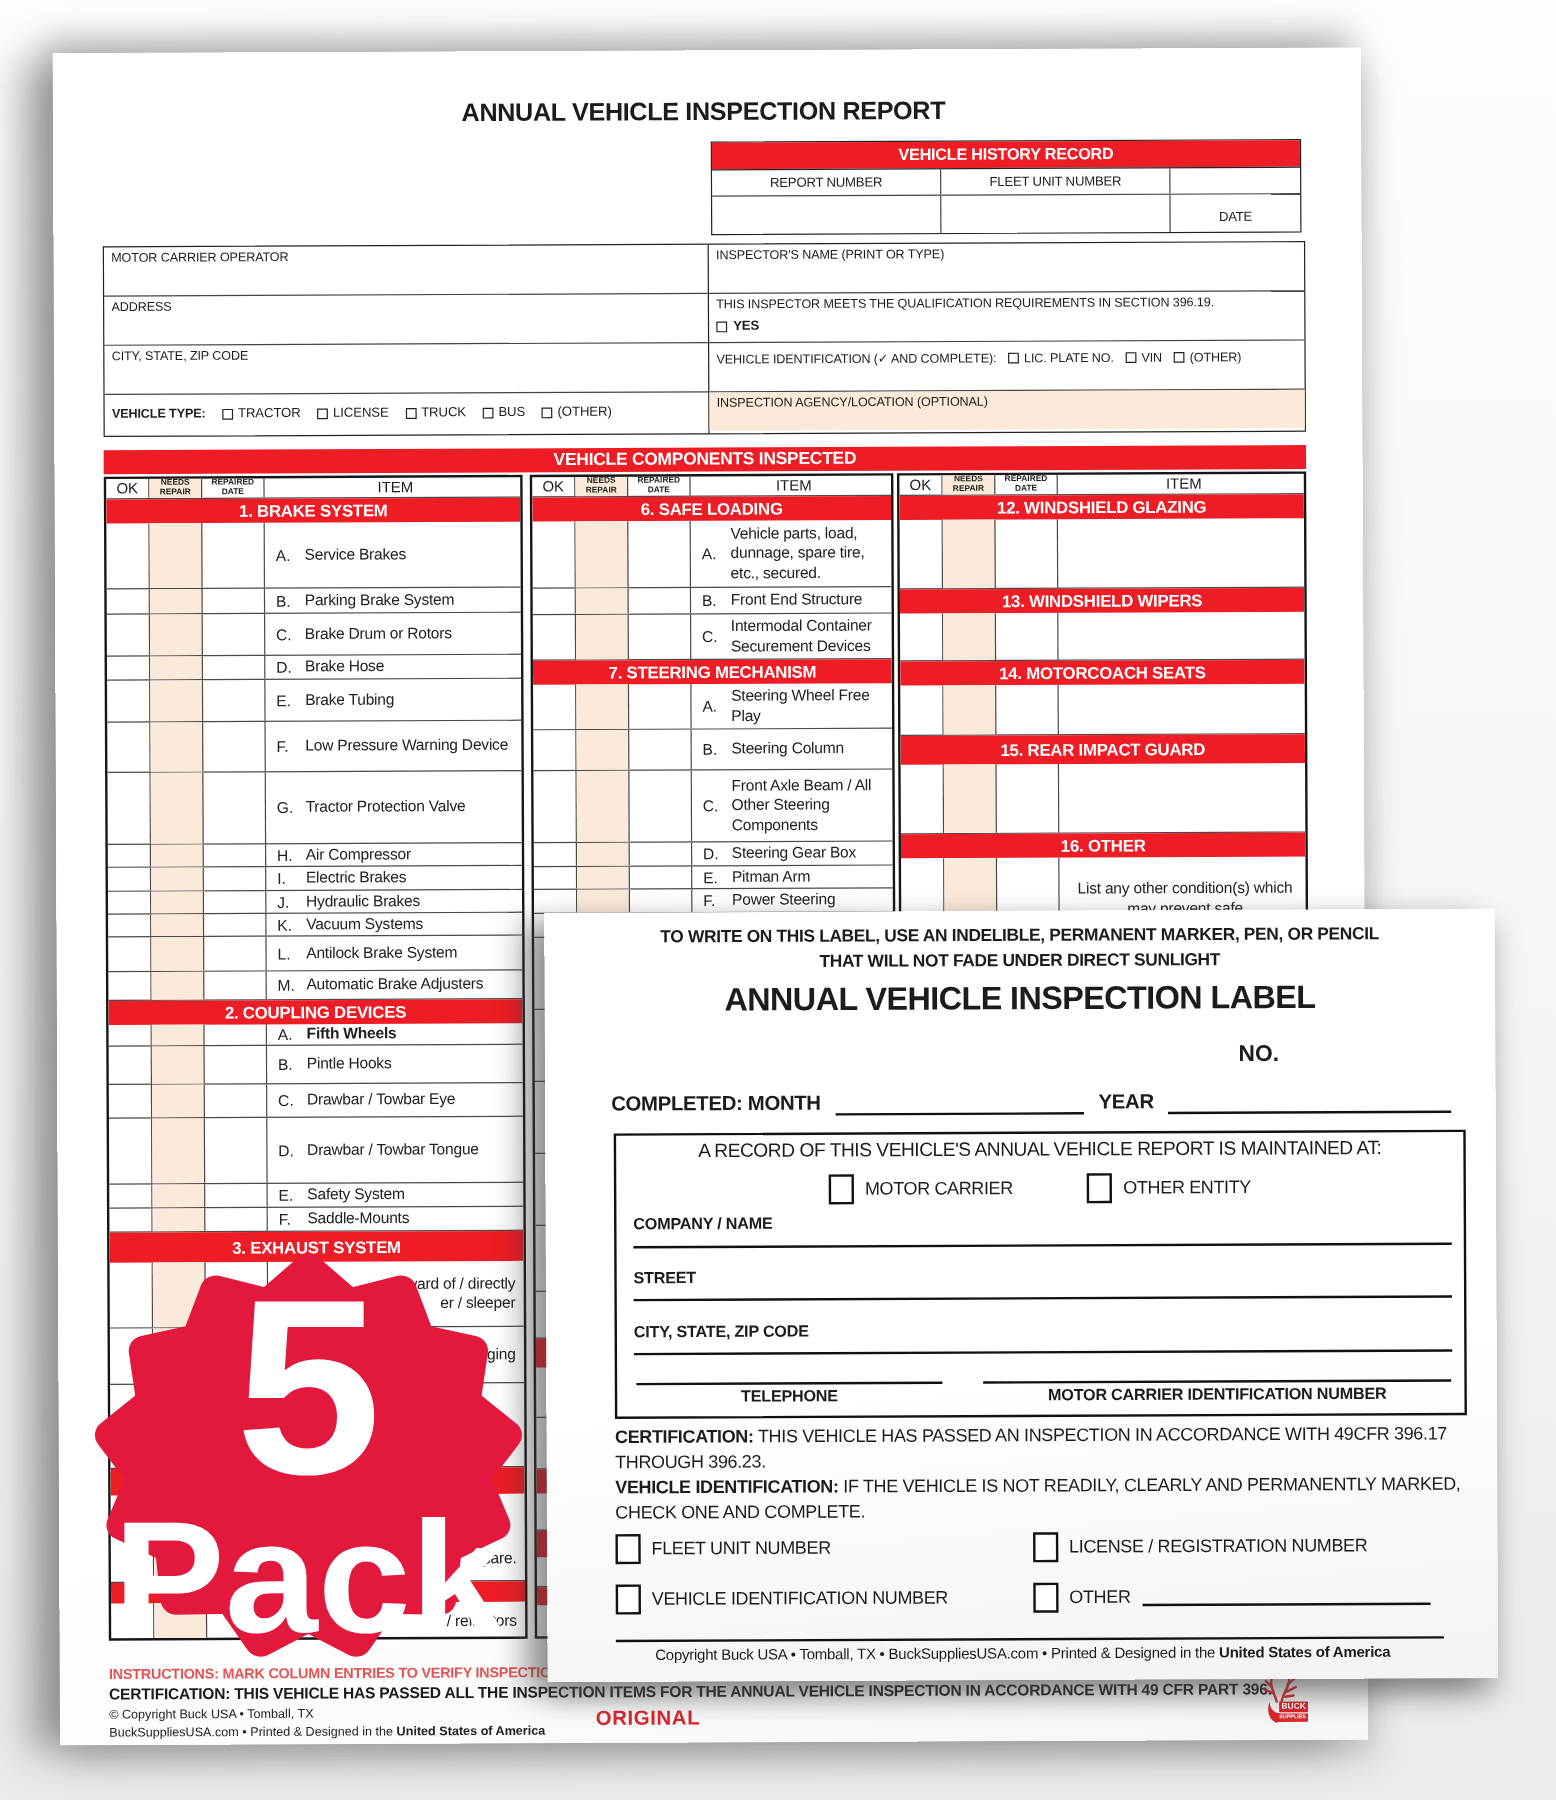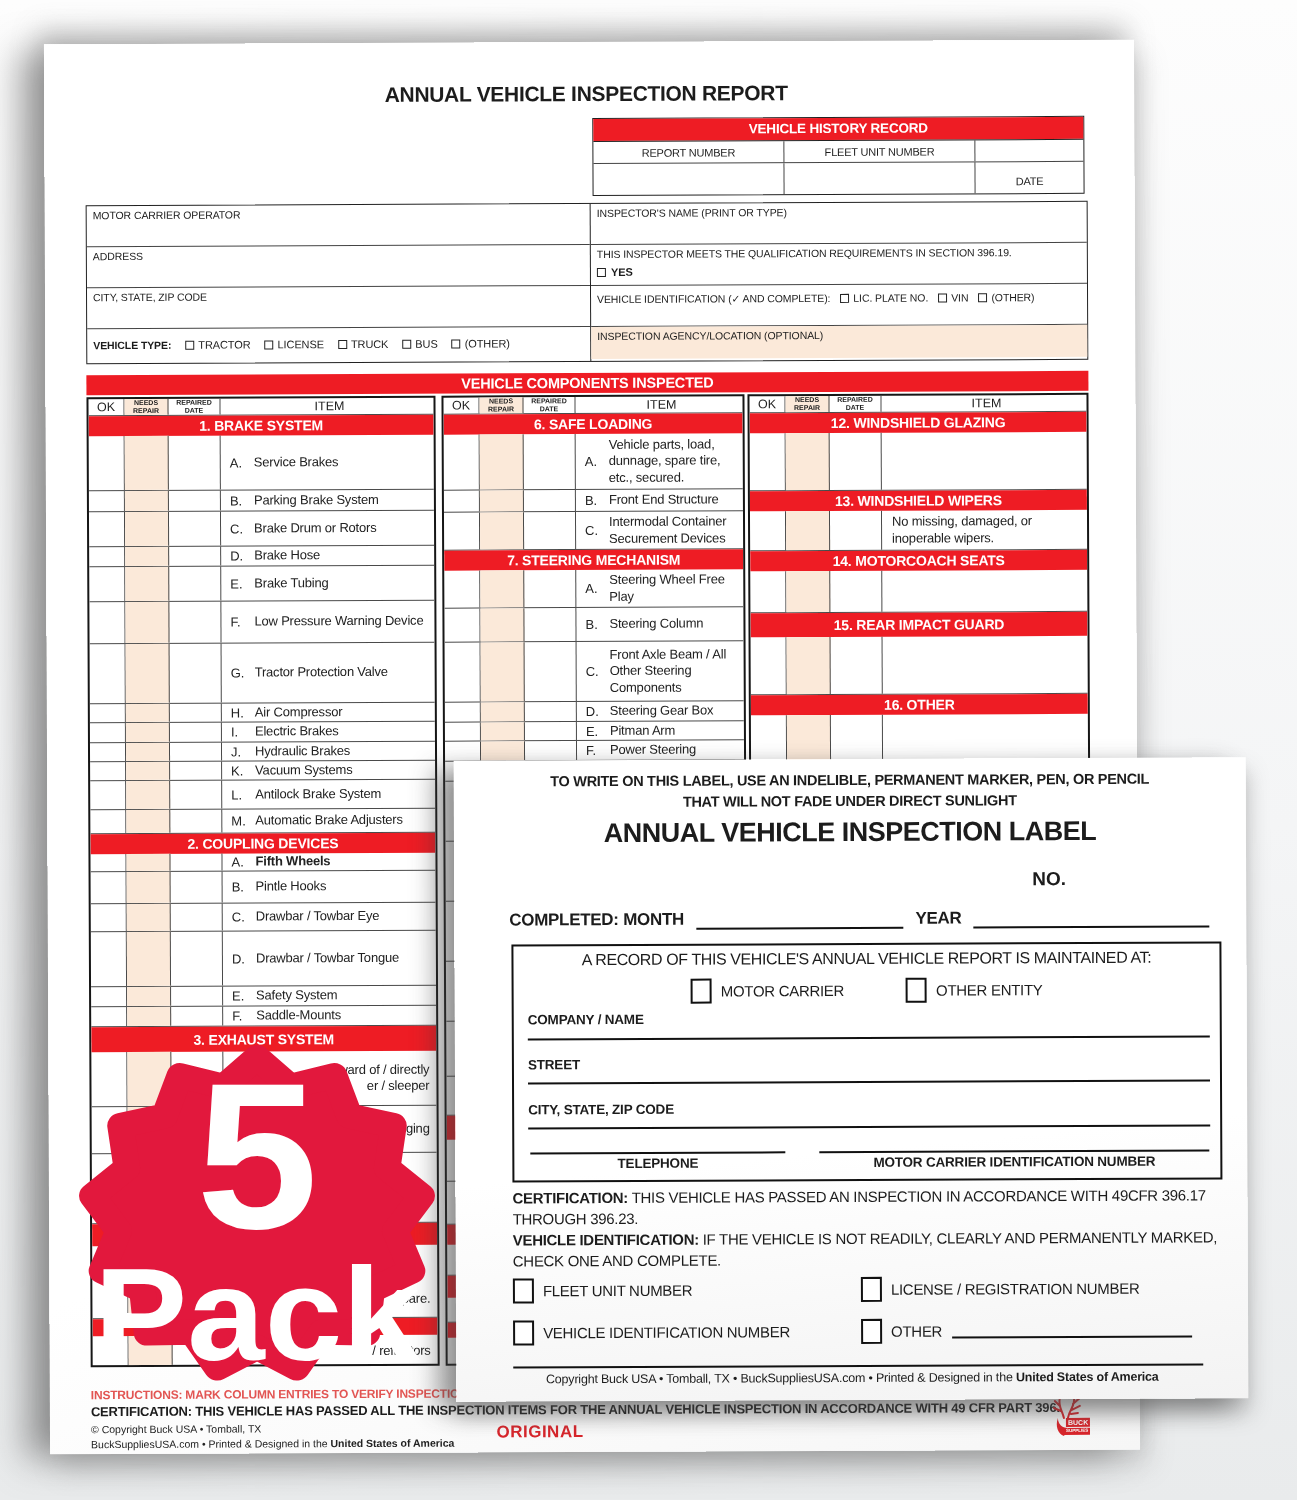--- a/index.html
+++ b/index.html
@@ -626,23 +626,20 @@
           <div class="c nr"></div>
           <div class="c rd"></div>
         </div>
       <div class="band" style="height:20px">
           <span>13. WINDSHIELD WIPERS</span>
         </div>
       <div class="crow" style="height:40px">
           <div class="c ok"></div>
           <div class="c nr"></div>
           <div class="c rd"></div>
-          <div class="c it desc">
-            <span class="tx" style="white-space: pre-line;">No missing, damaged, or inoperable wipers.</span>
-          </div>
         </div>
       <div class="band" style="height:20px">
           <span>14. MOTORCOACH SEATS</span>
         </div>
       <div class="crow" style="height:42px">
           <div class="c ok"></div>
           <div class="c nr"></div>
           <div class="c rd"></div>
         </div>
       <div class="band" style="height:24px">
@@ -653,20 +650,23 @@
           <div class="c nr"></div>
           <div class="c rd"></div>
         </div>
       <div class="band" style="height:20px">
           <span>16. OTHER</span>
         </div>
       <div class="crow" style="height:70px">
           <div class="c ok"></div>
           <div class="c nr"></div>
           <div class="c rd"></div>
+          <div class="c it desc ctr">
+            <span class="tx" style="white-space: pre-line;">List any other condition(s) which may prevent safe</span>
+          </div>
         </div>
       <div class="crow" style="height:581px">
           <div class="c ok"></div>
           <div class="c nr"></div>
           <div class="c rd"></div>
           <div class="c it"></div>
         </div>
     </div>
 
     <div class="abs instr">

